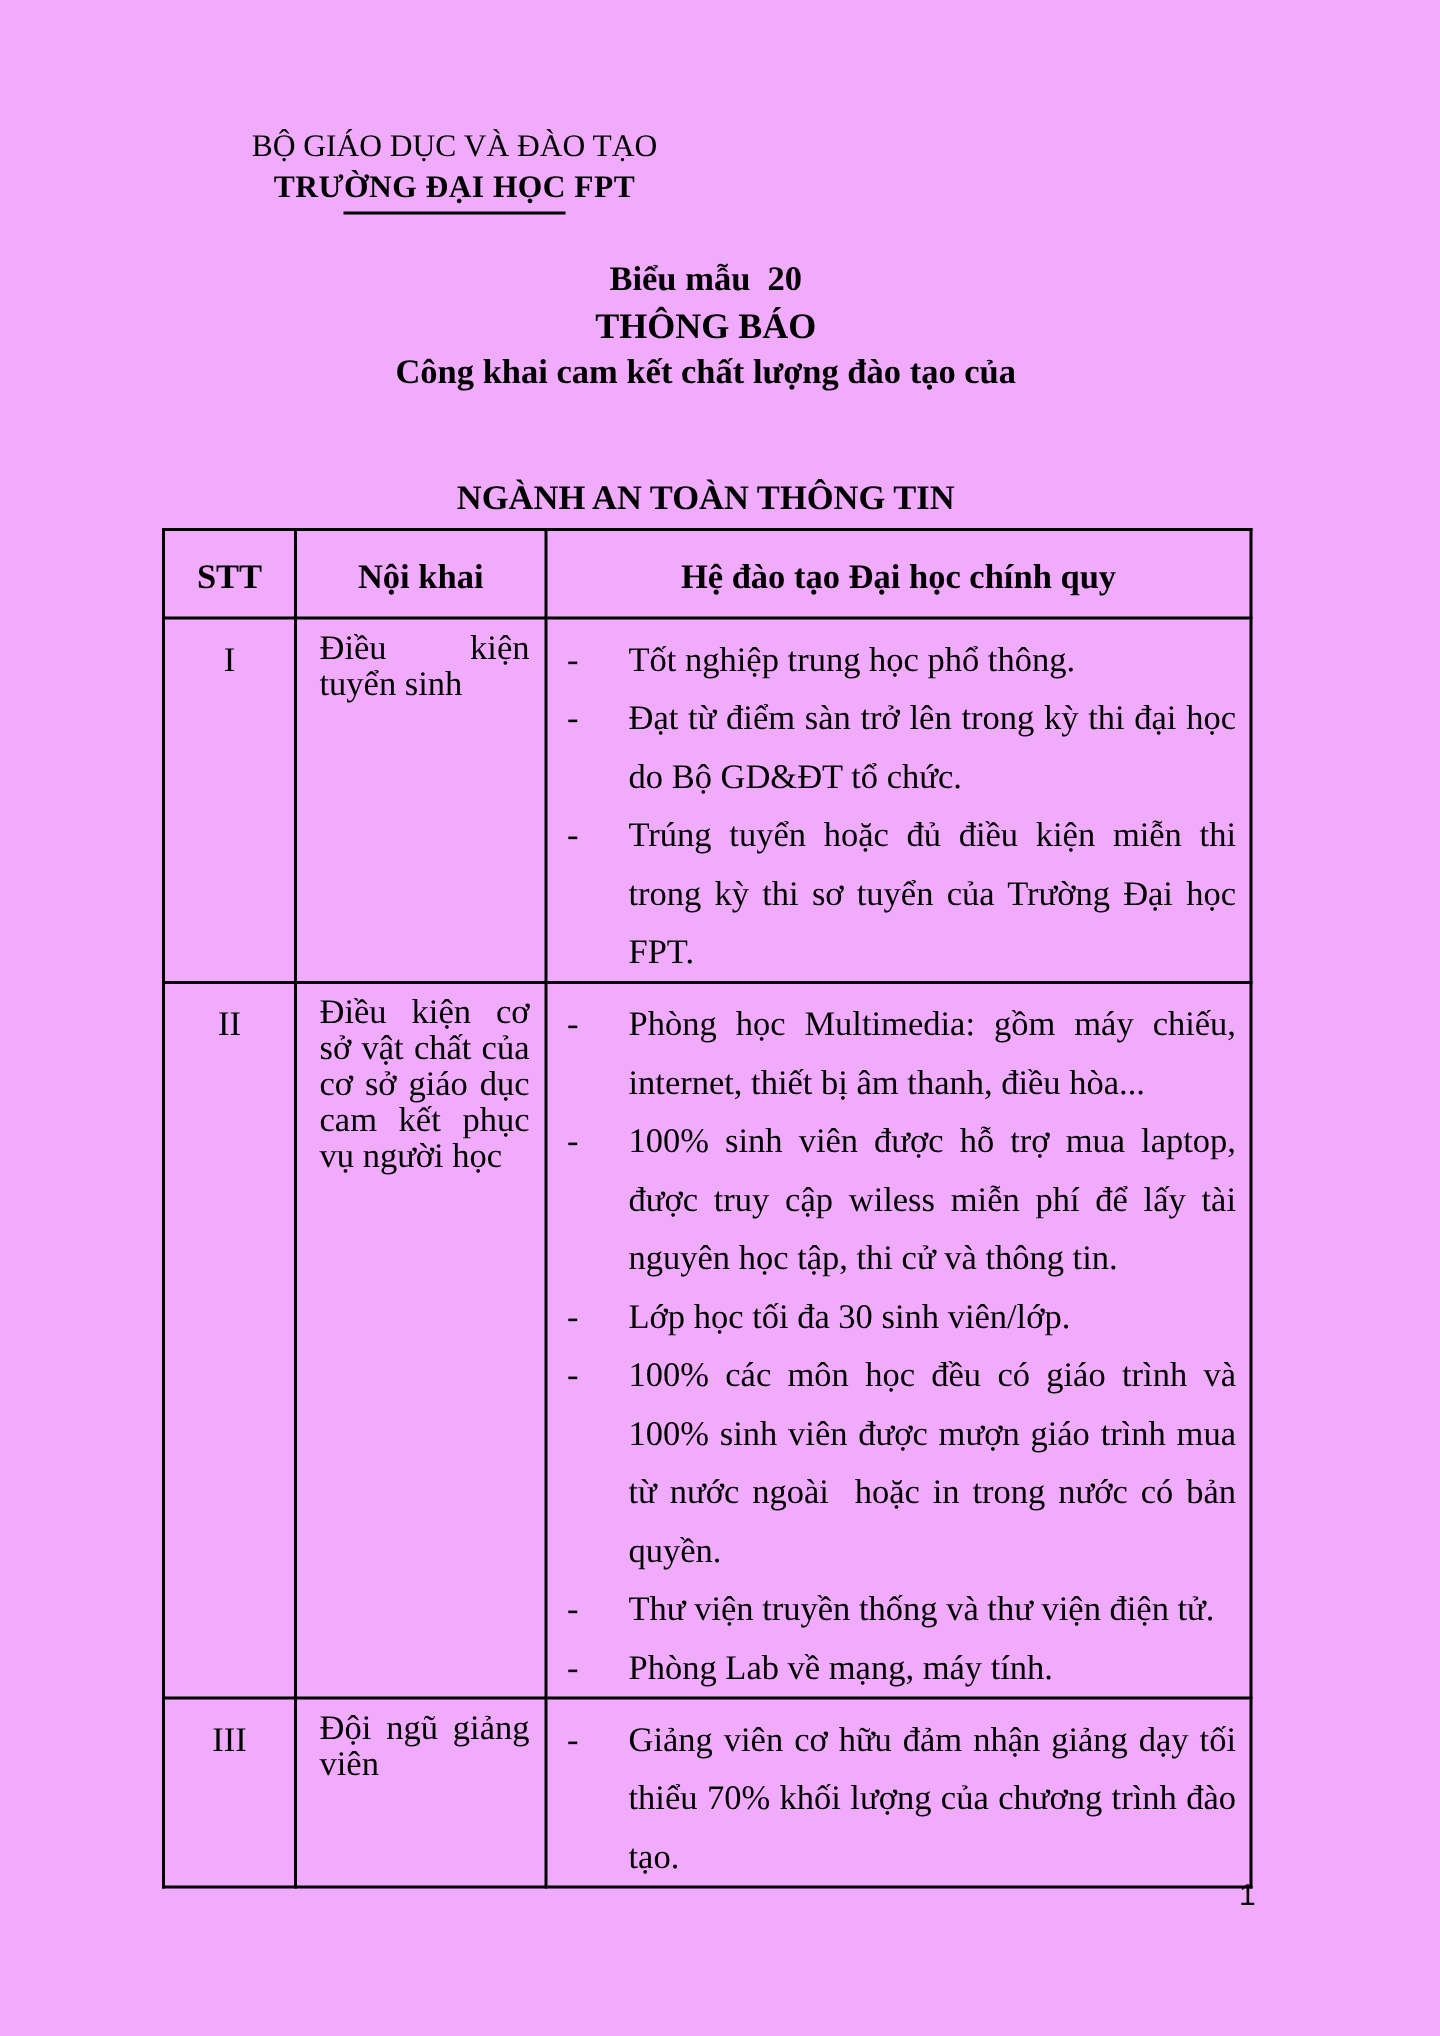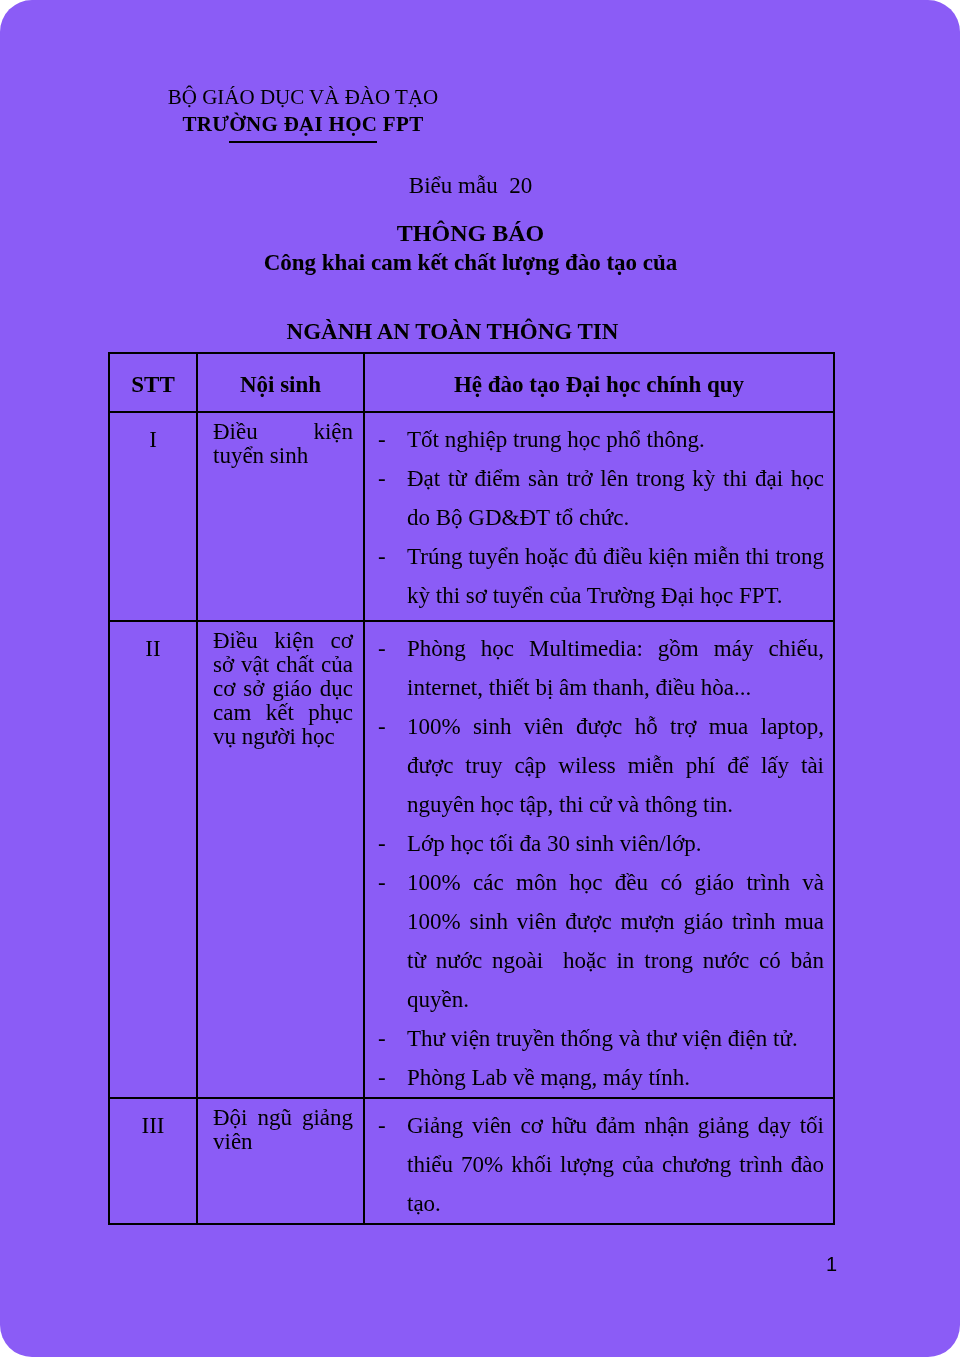--- a/index.html
+++ b/index.html
@@ -4,45 +4,45 @@
 <style>
   * { margin: 0; padding: 0; box-sizing: border-box; }
   html, body { background: #ffffff; }
   body {
     width: 960px; height: 1357px;
     font-family: "Liberation Serif", "DejaVu Serif", serif;
     color: #000000;
     position: relative;
     overflow: hidden;
   }
-  .page { position: absolute; top: 0; left: 0; width: 960px; height: 1357px; background: #8b5cf6; border-radius: 32px; }
+  .page { position: absolute; top: 0; left: 0; width: 960px; height: 1357px; background: #f0abfc; }
 
   
   .letterhead {
     position: absolute; top: 84px; left: 108px; width: 390px;
     text-align: center; line-height: 27px; font-size: 21px;
   }
   .letterhead .ministry { font-weight: normal; }
   .letterhead .university { font-weight: bold; letter-spacing: 0.3px; }
   .letterhead .rule {
     width: 148px; height: 0; border-bottom: 2px solid #000;
     margin: 3px auto 0 auto;
   }
 
   
   .titles {
     position: absolute; top: 171px; left: 108px; width: 725px;
     text-align: center; line-height: 29px; font-size: 23px;
   }
-  .titles .form-label { font-weight: normal; white-space: pre-wrap; margin-bottom: 19px; }
+  .titles .form-label { font-weight: bold; white-space: pre-wrap; margin-bottom: 4px; }
   .titles .main-title { font-weight: bold; font-size: 24px; }
   .titles .subtitle { font-weight: bold; }
 
   .section-title {
-    position: absolute; top: 319px; left: 90px; width: 725px;
+    position: absolute; top: 319px; left: 108px; width: 725px;
     text-align: center; font-weight: bold; font-size: 23px;
   }
 
   
   table.doc-table {
     position: absolute; top: 352px; left: 108px;
     width: 725px; border-collapse: collapse; table-layout: fixed;
     font-size: 23px;
   }
   col.c1 { width: 88px; }
@@ -59,21 +59,21 @@
   }
   .doc-table tr.r1 { height: 209px; }
   .doc-table tr.r2 { height: 450px; }
   .doc-table tr.r3 { height: 92px; }
   td.stt { text-align: center; padding-top: 7px; line-height: 39px; }
   td.topic {
     text-align: justify; padding: 7px 10px 0 15px; line-height: 24px;
   }
   td.details { padding: 7px 0 0 0; }
   .bullet {
-    position: relative; padding-left: 42px; padding-right: 9px;
+    position: relative; padding-left: 54px; padding-right: 9px;
     text-align: justify; line-height: 39px;
   }
   .bullet::before {
     content: "-"; position: absolute; left: 13px; top: 0;
   }
   .btext { white-space: pre-wrap; }
 
   .page-number {
     position: absolute; top: 1253px; left: 826px;
     font-family: "Liberation Sans", sans-serif; font-size: 20px;
@@ -100,21 +100,21 @@
 
   <table class="doc-table">
     <colgroup>
         <col class="c1">
         <col class="c2">
         <col class="c3">
       </colgroup>
     <thead>
       <tr>
         <th>STT</th>
-        <th>Nội sinh</th>
+        <th>Nội khai</th>
         <th>Hệ đào tạo Đại học chính quy</th>
       </tr>
     </thead>
     <tbody>
       <tr class="r1">
         <td class="stt">I</td>
         <td class="topic">Điều kiện tuyển sinh</td>
         <td class="details">
           <div class="bullet"><span class="btext">Tốt nghiệp trung học phổ thông.</span></div>
           <div class="bullet"><span class="btext">Đạt từ điểm sàn trở lên trong kỳ thi đại học do Bộ GD&amp;ĐT tổ chức.</span></div>

